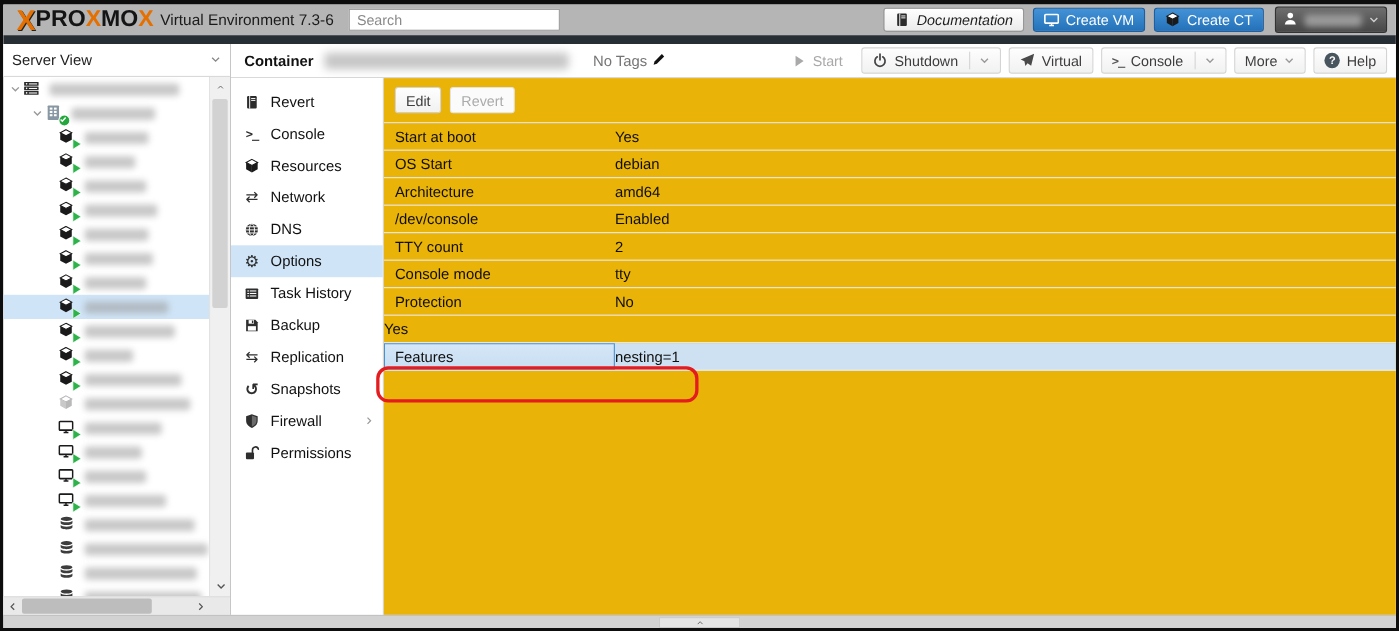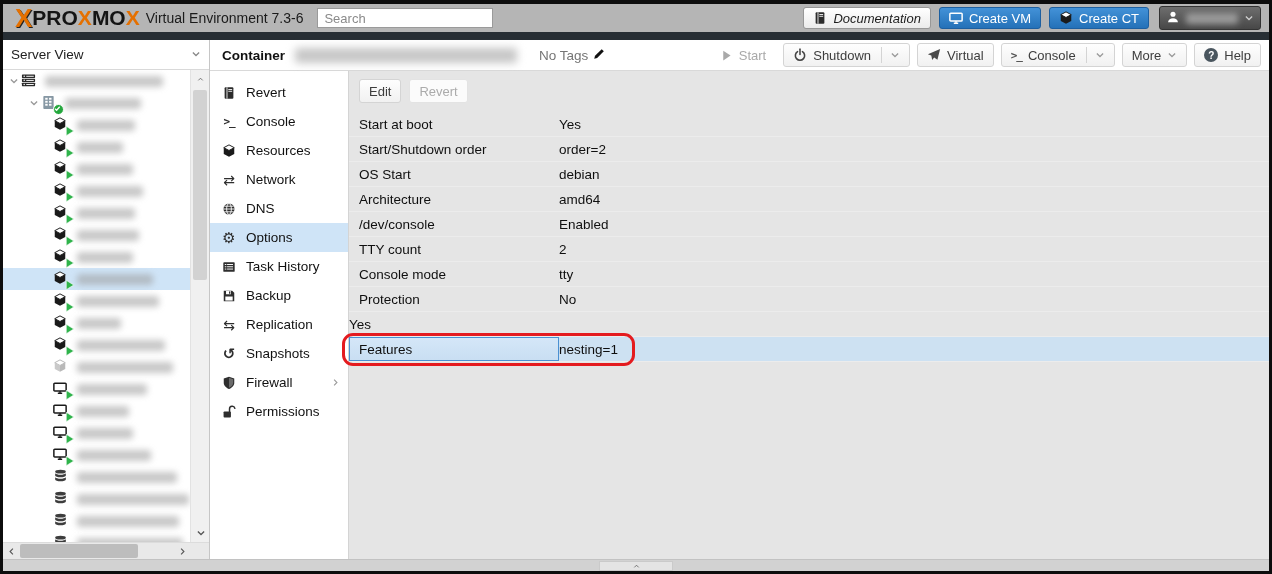--- a/index.html
+++ b/index.html
@@ -7,21 +7,21 @@
   .frame { position:relative; width:1272px; height:574px; border:3px solid #0d0d0d; border-top-width:4px; background:#fff; overflow:hidden; display:flex; flex-direction:column; }
 
   
   .header { height:28px; background:#b5b5b5; display:flex; align-items:center; padding:0 8px 0 12px; flex:0 0 auto; }
   .header-band { height:8px; background:#272e34; flex:0 0 auto; }
   .logo { display:flex; align-items:center; cursor:pointer; }
   .logo-bigx { font-weight:bold; font-size:26px; color:#e57000; text-shadow:1px 1px 0 #222; letter-spacing:-2px; margin-right:2px; line-height:24px;}
   .logo-word { font-weight:bold; font-size:21px; color:#141414; letter-spacing:0px; line-height:24px;}
   .logo-word .ox { color:#e57000; }
   .version { color:#1a1a1a; font-size:14px; margin-left:6px; }
-  .search { width:176px; height:20px; margin-left:14px; border:1px solid #9a9a9a; padding:0 6px; font-size:13px; color:#333; background:#fff; }
+  .search { width:192px; height:20px; margin-left:14px; border:1px solid #9a9a9a; padding:0 6px; font-size:13px; color:#333; background:#fff; }
   .search::placeholder { color:#8a8a8a; }
   .hspacer { flex:1; }
   .hdr-btn { height:22px; display:inline-flex; align-items:center; gap:6px; padding:0 9px; border-radius:3px; font-size:13px; margin-left:8px; cursor:pointer; }
   .hdr-btn.light { background:linear-gradient(#ffffff,#ebebeb); border:1px solid #979797; color:#1c1c1c;font-style:italic; }
   .hdr-btn.primary { background:linear-gradient(#4392d8,#2471b8); border:1px solid #1d5fa0; color:#fff; }
   .user-menu { height:24px; margin-left:10px; display:inline-flex; align-items:center; gap:6px; padding:0 6px; border-radius:3px; background:linear-gradient(#6e6e6e,#474747); border:1px solid #333; min-width:100px; cursor:pointer; }
   .user-blur { width:52px; height:11px; background:#9a9a9a; border-radius:3px; filter:blur(3px); }
   .user-caret { color:#cfcfcf; }
 
   
@@ -68,21 +68,21 @@
 
   
   .panels { flex:1; display:flex; min-height:0; }
   .menu { width:139px; flex:0 0 auto; border-right:1px solid #d4d4d4; background:#fff; padding-top:7px; }
   .menu-item { height:29px; display:flex; align-items:center; gap:9px; padding:0 8px 0 11px; color:#111; font-size:13.5px; cursor:pointer; }
   .menu-item.sel { background:#cfe4f7; }
   .menu-item .mi { width:16px; display:inline-flex; justify-content:center; color:#2e2e2e; flex:0 0 auto; }
   .menu-item .exp { margin-left:auto; color:#9a9a9a; }
   .gicon { font-family:"DejaVu Sans",sans-serif; font-style:normal; }
 
-  .content { flex:1; position:relative; background:#e5e5e5; min-width:0; }
+  .content { flex:1; position:relative; background:#eab308; min-width:0; }
   .opt-toolbar { padding:8px 0 8px 10px; display:flex; gap:8px; }
   .opt-table { border-top:1px solid #e5e5e5; }
   .opt-row { height:25px; display:flex; align-items:center; border-bottom:1px solid #ececec; color:#0f0f0f; font-size:13.5px; }
   .opt-label { width:210px; padding-left:10px; height:100%; display:flex; align-items:center; flex:0 0 auto; }
   .opt-value { flex:1; }
   .opt-row.sel { background:#cde1f2; }
   .opt-row.sel .opt-label { box-shadow:inset 0 0 0 1px #4a90d2; background:linear-gradient(#d5e7f8,#c8def2); }
   .annotation { position:absolute; left:-7px; width:293px; height:33px; border:3px solid #e41b1f; border-radius:11px; pointer-events:none; z-index:6; }
 
   
@@ -761,24 +761,20 @@
               <div class="tbtn" style="color: rgb(171, 171, 171); border-color: rgb(227, 227, 227); background: rgb(251, 251, 251);">
                 <span>Revert</span>
               </div>
             </div>
           <div class="opt-table" id="opt-table">
               <div class="opt-row">
                 <div class="opt-label">Start at boot</div>
                 <div class="opt-value">Yes</div>
               </div>
               <div class="opt-row">
-                <div class="opt-label">Start/Shutdown order</div>
-                <div class="opt-value">order=2</div>
-              </div>
-              <div class="opt-row">
                 <div class="opt-label">OS Start</div>
                 <div class="opt-value">debian</div>
               </div>
               <div class="opt-row">
                 <div class="opt-label">Architecture</div>
                 <div class="opt-value">amd64</div>
               </div>
               <div class="opt-row">
                 <div class="opt-label">/dev/console</div>
                 <div class="opt-value">Enabled</div>

